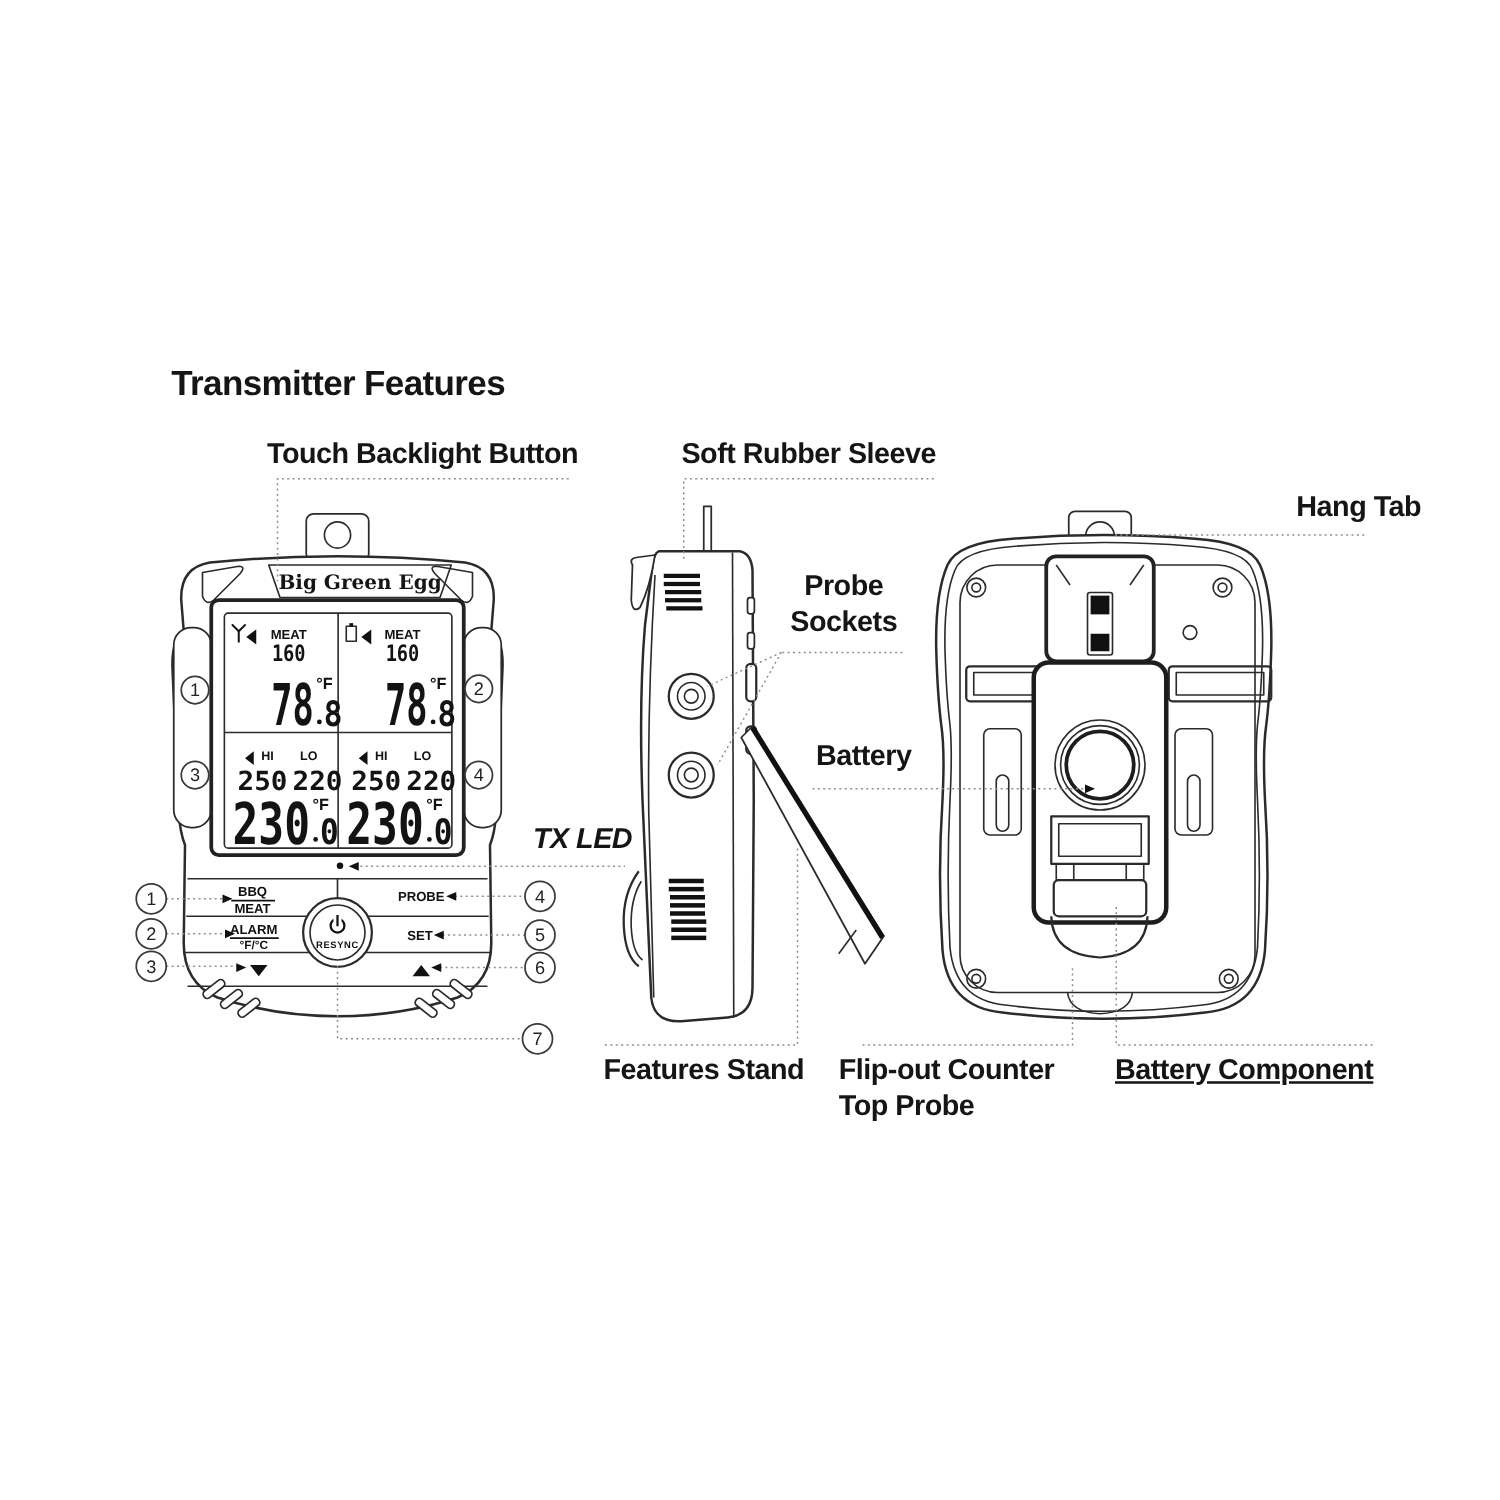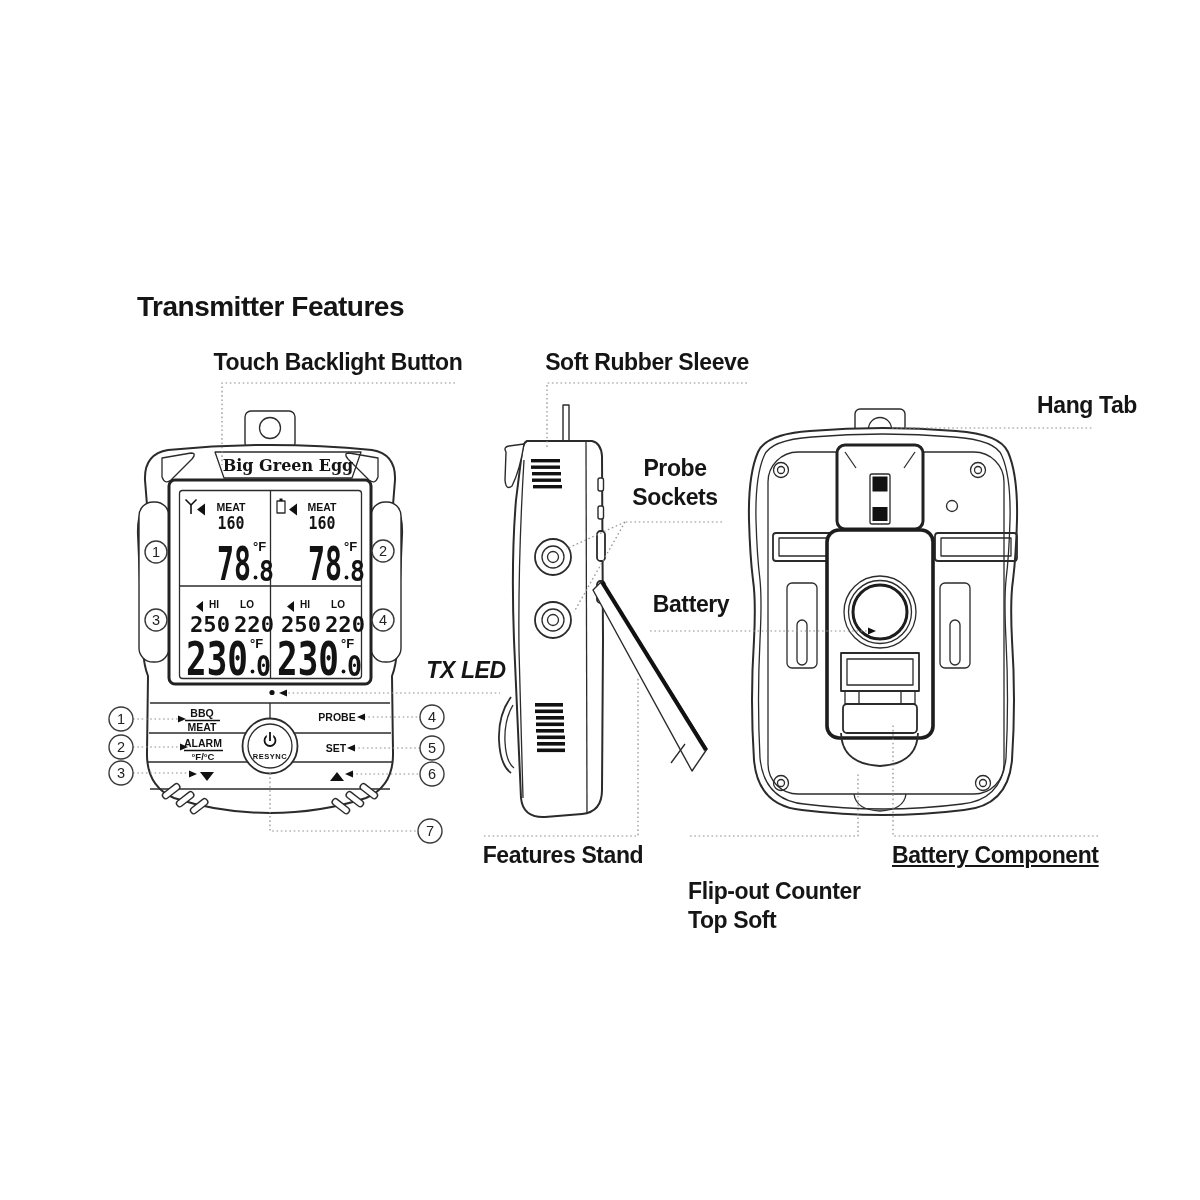--- a/index.html
+++ b/index.html
@@ -36,23 +36,23 @@
   <div class="lbl ctr" style="left:338px;top:348px;">Touch Backlight Button</div>
   <div class="lbl ctr" style="left:647px;top:348px;">Soft Rubber Sleeve</div>
   <div class="lbl ctr" style="left:1043px;top:391px;margin-left:44px;">Hang Tab</div>
   <div class="lbl ctr" style="left:675px;top:454px;">
     <div>Probe</div>
     <div>Sockets</div>
   </div>
   <div class="lbl ctr" style="left:691px;top:590px;">Battery</div>
   <div class="lbl ctr" style="left:466px;top:656px;font-style:italic;">TX LED</div>
   <div class="lbl ctr" style="left:563px;top:841px;">Features Stand</div>
-  <div class="lbl" style="left:688px;top:841px;margin-top:36px;">
+  <div class="lbl" style="left:671px;top:841px;">
     <div>Flip-out Counter</div>
-    <div>Top Soft</div>
+    <div>Top Probe</div>
   </div>
   <div class="lbl" style="left:892px;top:841px;text-decoration:underline;">Battery Component</div>
 
   <svg width="1200" height="1200" viewBox="0 0 1200 1200">
 
     <g>
       <rect x="245" y="411" width="50" height="38" rx="6" class="thinw"></rect>
       <circle cx="270" cy="428" r="10.5" class="thin"></circle>
       <path class="outl" d="M 168,450 Q 270,440 372,450 Q 396,454 395,480 L 393,505 Q 403,512 402,535 L 397,650 Q 396,666 392,676 L 393,752 Q 394,786 366,798 Q 320,813 270,813 Q 220,813 174,798 Q 146,786 147,752 L 148,676 Q 144,666 143,650 L 138,535 Q 137,512 147,505 L 145,480 Q 144,454 168,450 Z"></path>
       <path class="thin" d="M 162,458 L 191,453 Q 197,453 192,459 L 171,480 Q 165,485 162,477 Z"></path>

